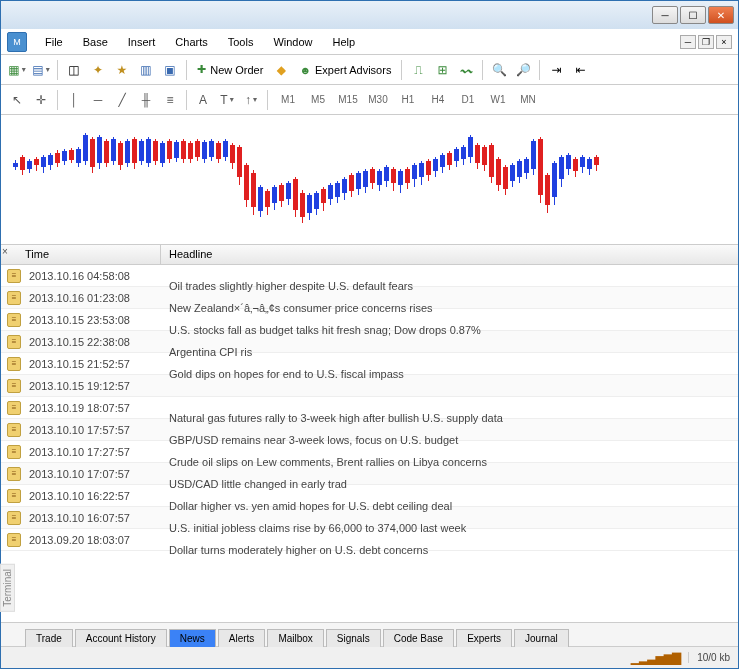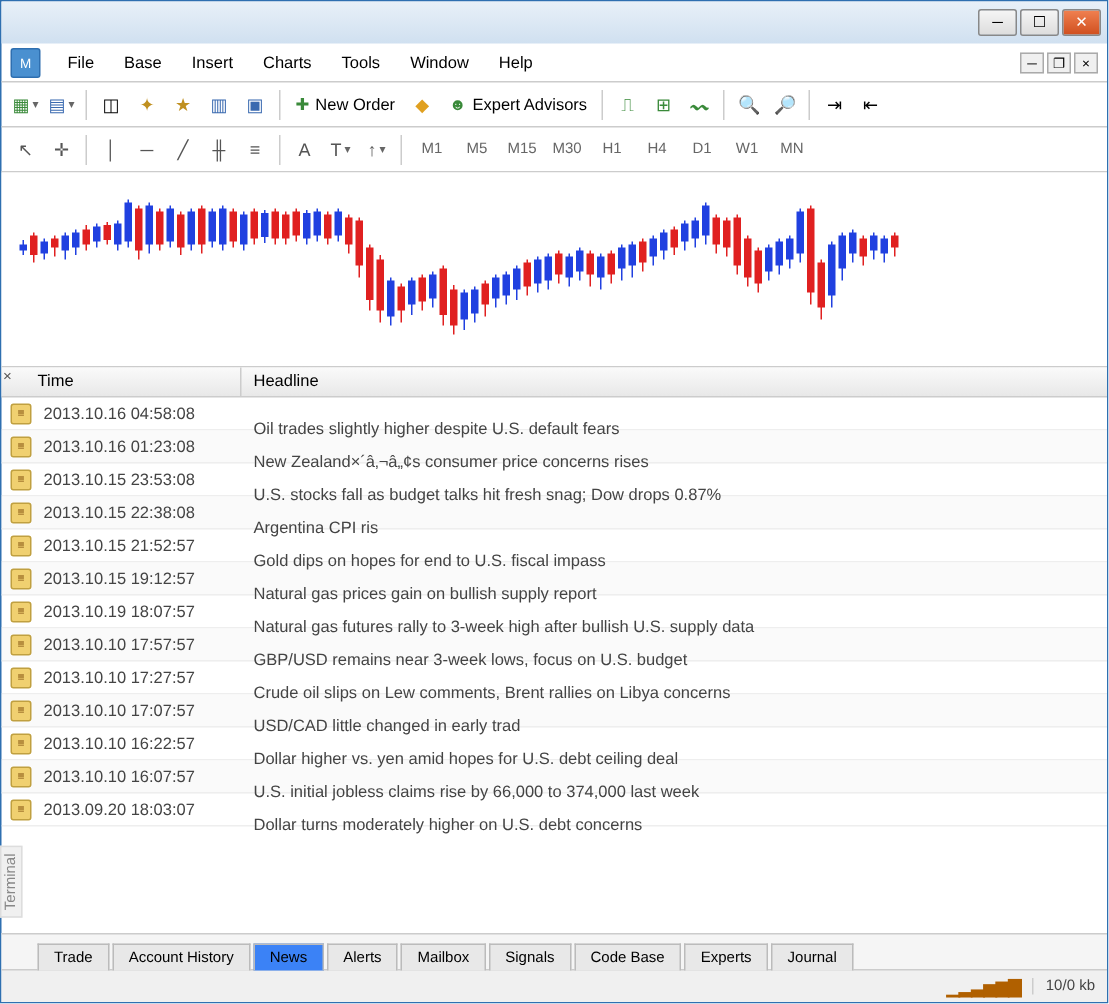--- a/index.html
+++ b/index.html
@@ -501,21 +501,20 @@
           <div class="headline">Argentina CPI ris</div>
         </div>
         <div class="news-row">
           <div class="ico">≡</div>
           <div class="time">2013.10.15 21:52:57</div>
           <div class="headline">Gold dips on hopes for end to U.S. fiscal impass</div>
         </div>
         <div class="news-row">
           <div class="ico">≡</div>
           <div class="time">2013.10.15 19:12:57</div>
-          <div class="headline">Natural gas prices gain on bullish supply report</div>
         </div>
         <div class="news-row">
           <div class="ico">≡</div>
           <div class="time">2013.10.19 18:07:57</div>
           <div class="headline">Natural gas futures rally to 3-week high after bullish U.S. supply data</div>
         </div>
         <div class="news-row">
           <div class="ico">≡</div>
           <div class="time">2013.10.10 17:57:57</div>
           <div class="headline">GBP/USD remains near 3-week lows, focus on U.S. budget</div>

